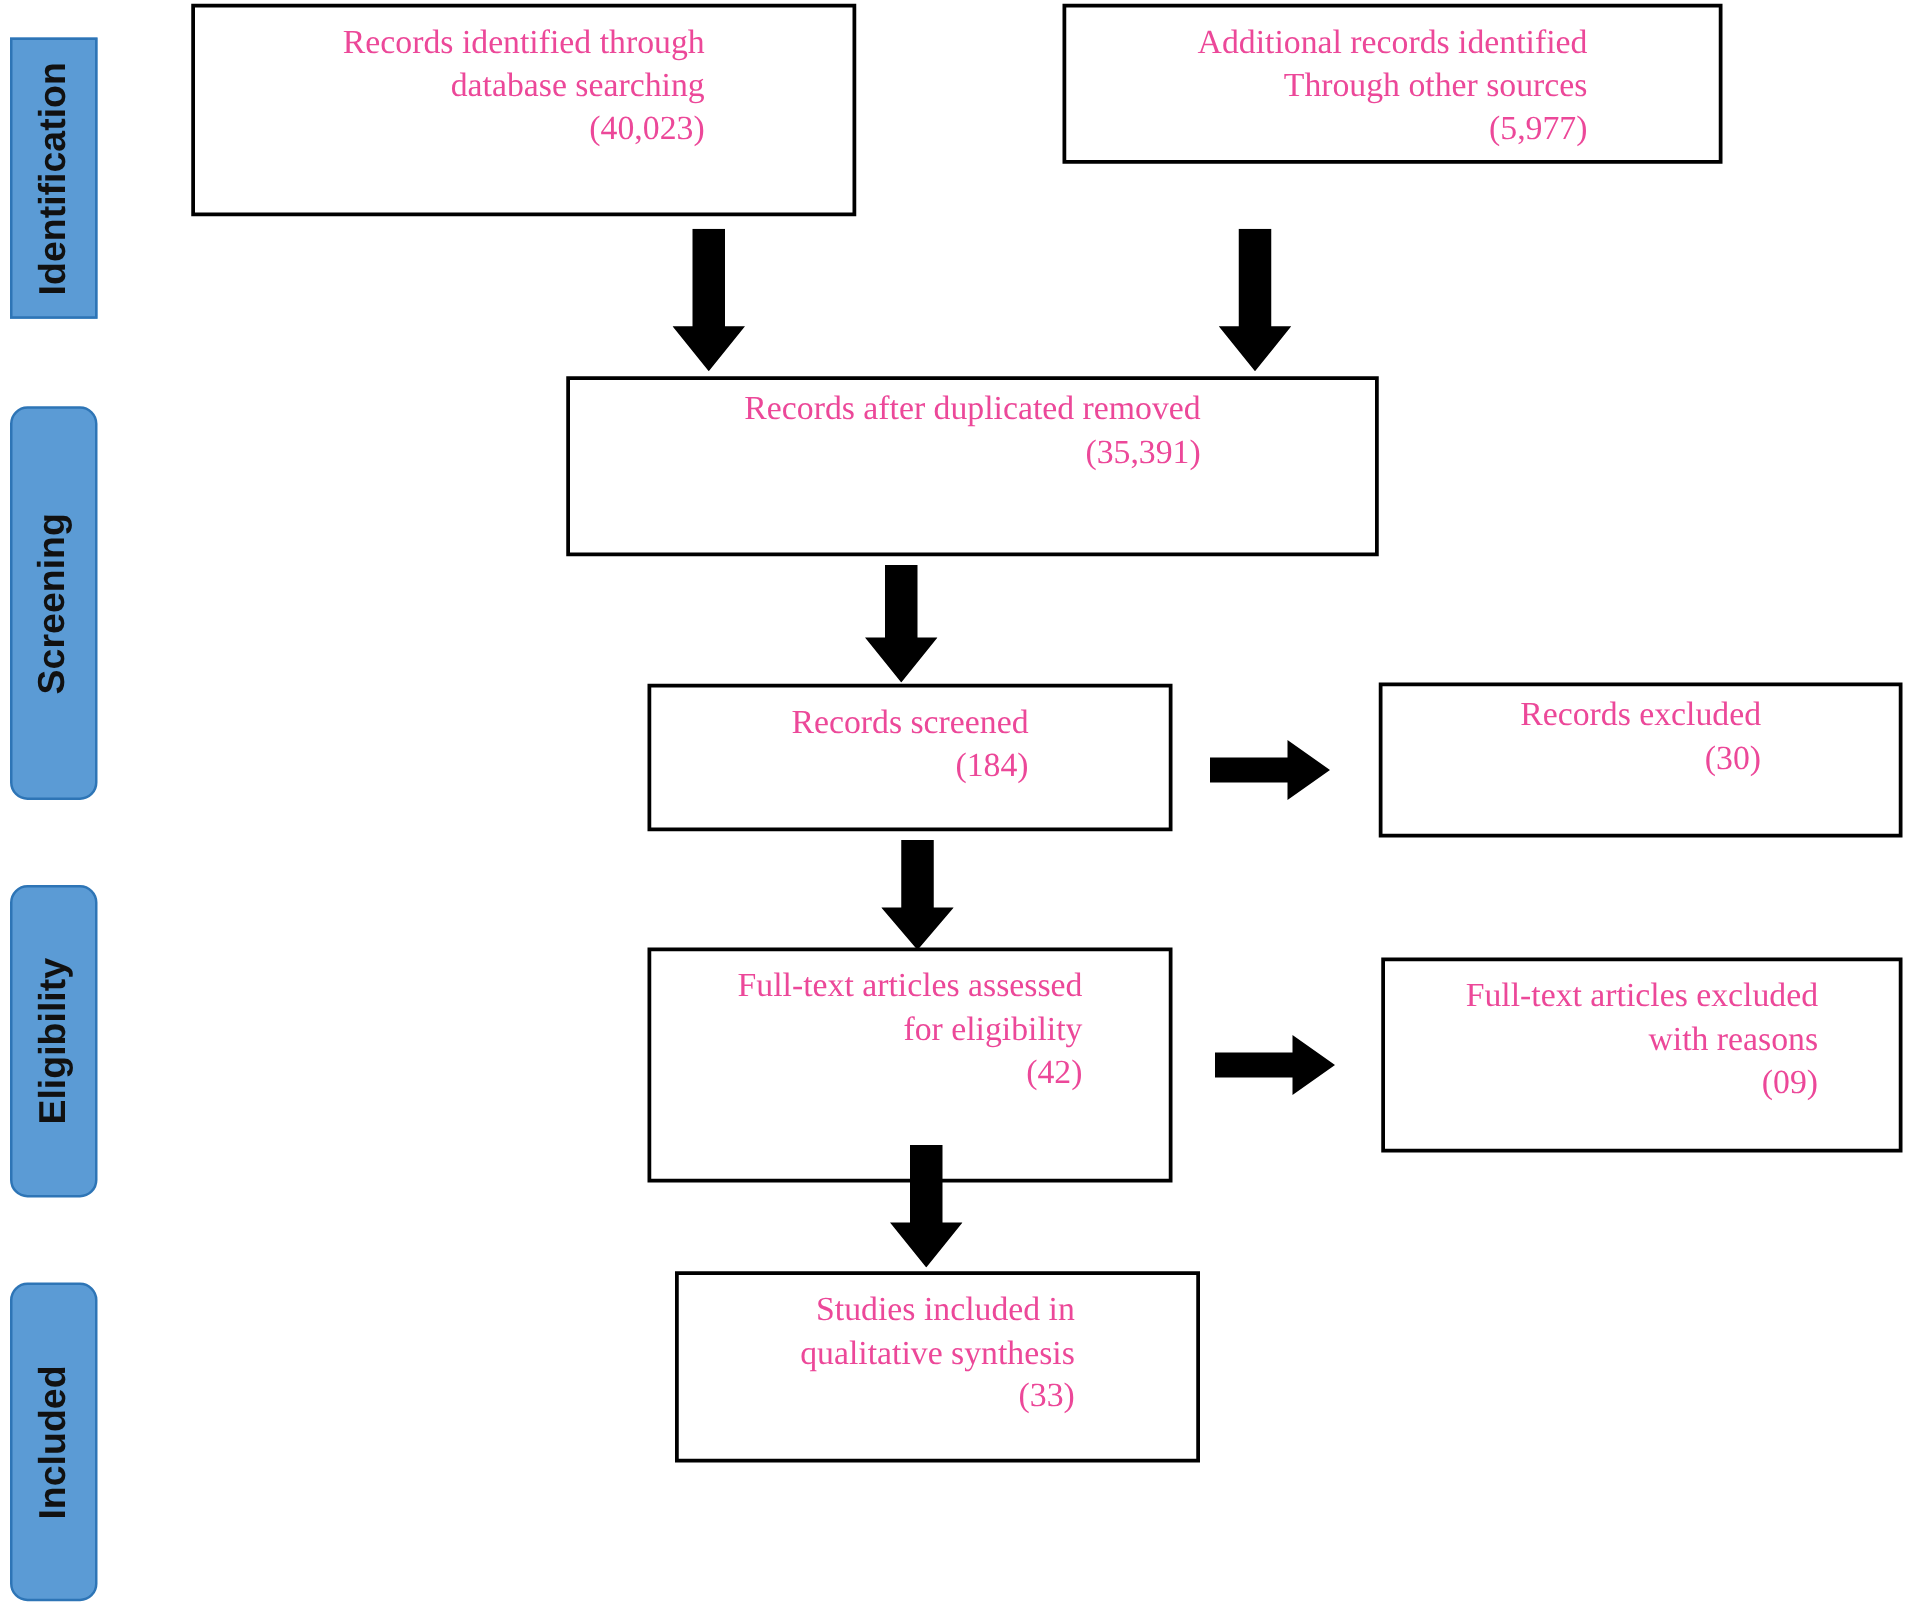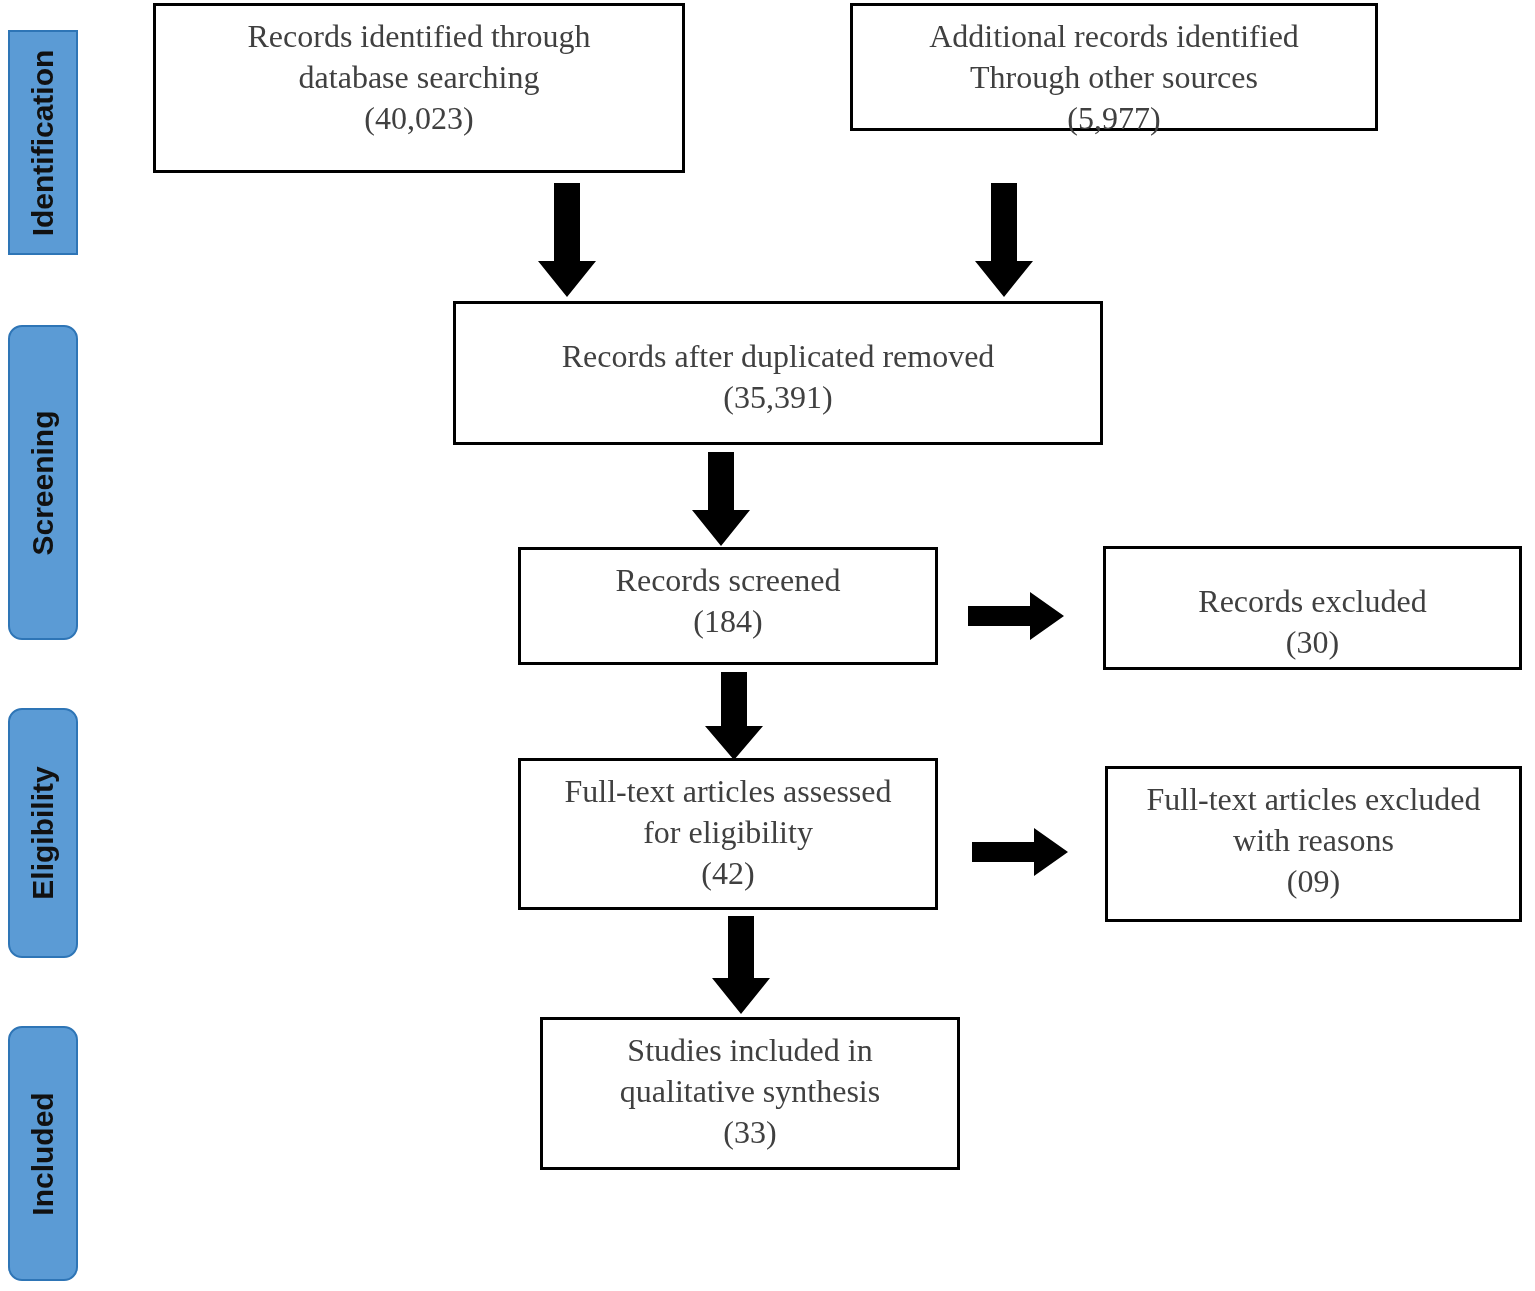--- a/index.html
+++ b/index.html
@@ -43,28 +43,28 @@
     background: #ffffff;
     border: 3px solid #000000;
     box-sizing: border-box;
     display: flex;
     align-items: flex-start;
     justify-content: center;
     padding-top: 10px;
   }
   .flow-box .box-text {
     font-family: "Liberation Serif", serif;
-    font-size: 32px;
+    font-size: 27px;
     line-height: 1.28;
-    color: #404040;
-    text-align: center;
+    color: #ec4899;
+    text-align: right;
     white-space: pre-line;
     padding: 0 14px;
   }
-  .flow-box.pad-top-lg { padding-top: 32px; }
+  .flow-box.pad-top-lg { padding-top: 5px; }
 
   
   .arrow { position: absolute; }
   .arrow svg { display: block; }
 </style>
 </head>
 <body>
 
 <div id="canvas">
 
@@ -104,21 +104,21 @@
   <div class="flow-box" style="left:518px; top:547px; width:420px; height:118px;">
     <span class="box-text">Records screened
 (184)</span>
   </div>
 
   <div class="flow-box pad-top-lg" style="left:1103px; top:546px; width:419px; height:124px;">
     <span class="box-text">Records excluded
 (30)</span>
   </div>
 
-  <div class="flow-box" style="left:518px; top:758px; width:420px; height:152px;">
+  <div class="flow-box" style="left:518px; top:758px; width:420px; height:188px;">
     <span class="box-text">Full-text articles assessed
 for eligibility
 (42)</span>
   </div>
 
   <div class="flow-box" style="left:1105px; top:766px; width:417px; height:156px;">
     <span class="box-text">Full-text articles excluded
 with reasons
 (09)</span>
   </div>

